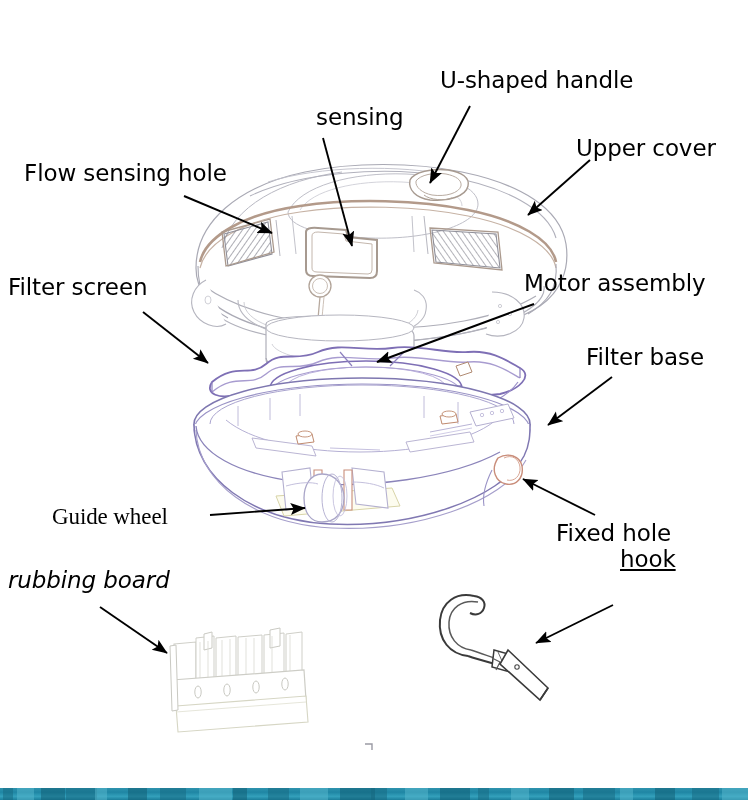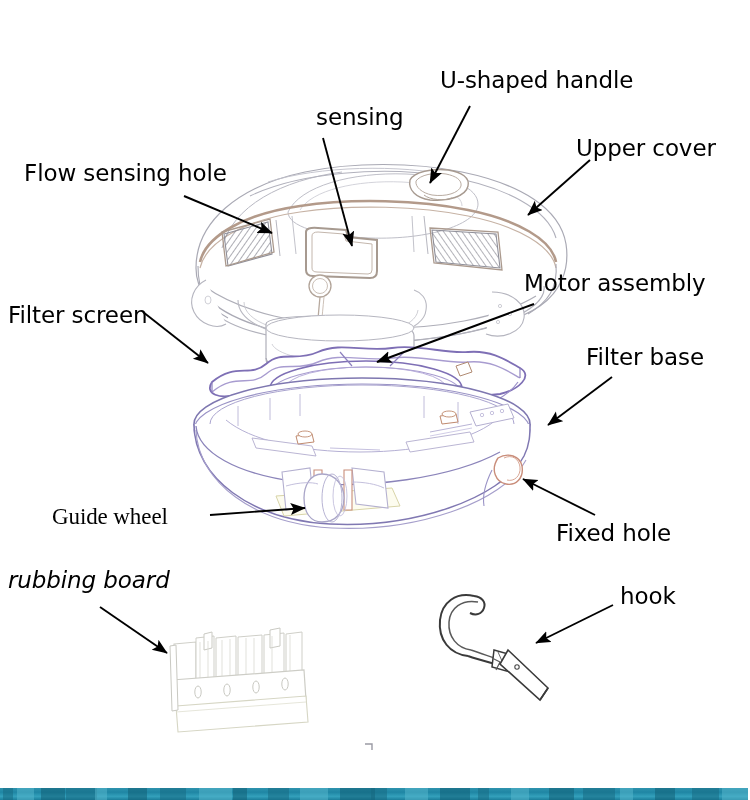--- a/index.html
+++ b/index.html
@@ -322,27 +322,27 @@
         <line x1="100" y1="607" x2="167" y2="653" marker-end="url(#arrowHead)"></line>
         <line x1="613" y1="605" x2="536" y2="643" marker-end="url(#arrowHead)"></line>
       </g>
   </svg>
 
   <div id="label-layer">
       <div class="label" style="left: 440px; top: 68px;">U-shaped handle</div>
       <div class="label" style="left: 316px; top: 105px;">sensing</div>
       <div class="label" style="left: 576px; top: 136px;">Upper cover</div>
       <div class="label" style="left: 24px; top: 161px;">Flow sensing hole</div>
-      <div class="label" style="left: 8px; top: 275px; margin-top: 28px;">Filter screen</div>
+      <div class="label" style="left: 8px; top: 275px;">Filter screen</div>
       <div class="label" style="left: 524px; top: 271px;">Motor assembly</div>
       <div class="label" style="left: 586px; top: 345px;">Filter base</div>
       <div class="label" style="left: 52px; top: 505px; font-family: Liberation Serif, serif;">Guide wheel</div>
       <div class="label" style="left: 556px; top: 521px;">Fixed hole</div>
       <div class="label" style="left: 8px; top: 568px; font-style: italic;">rubbing board</div>
-      <div class="label" style="left: 620px; top: 584px;">hook</div>
+      <div class="label" style="left: 620px; top: 547px; text-decoration: underline;">hook</div>
     </div>
 
   <div id="water-band">
       <div class="mottle" style="left: 3px; width: 10px; background: rgb(21, 103, 127);"></div>
       <div class="mottle" style="left: 17px; width: 17px; background: rgb(87, 183, 205);"></div>
       <div class="mottle" style="left: 41px; width: 24px; background: rgb(15, 91, 114);"></div>
       <div class="mottle" style="left: 66px; width: 31px; background: rgb(21, 103, 127);"></div>
       <div class="mottle" style="left: 95px; width: 12px; background: rgb(87, 183, 205);"></div>
       <div class="mottle" style="left: 128px; width: 19px; background: rgb(15, 91, 114);"></div>
       <div class="mottle" style="left: 160px; width: 26px; background: rgb(21, 103, 127);"></div>

